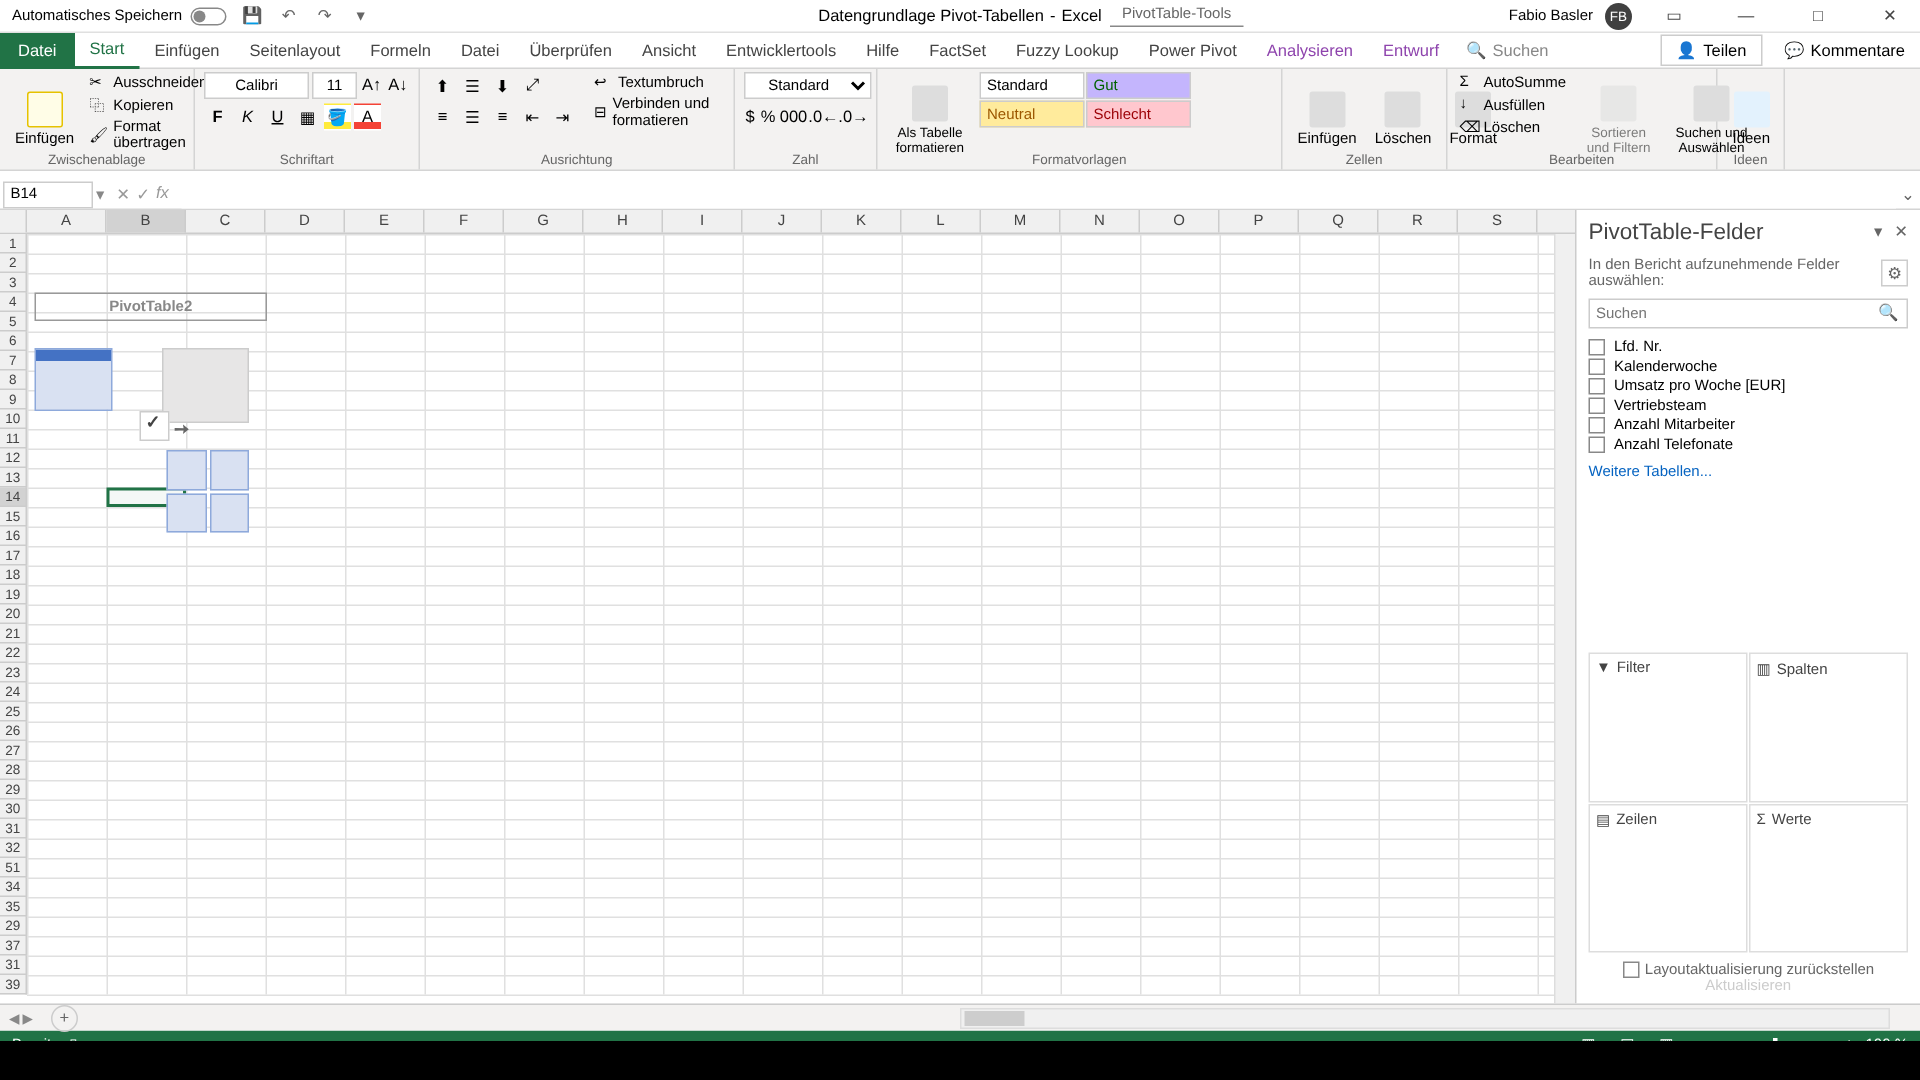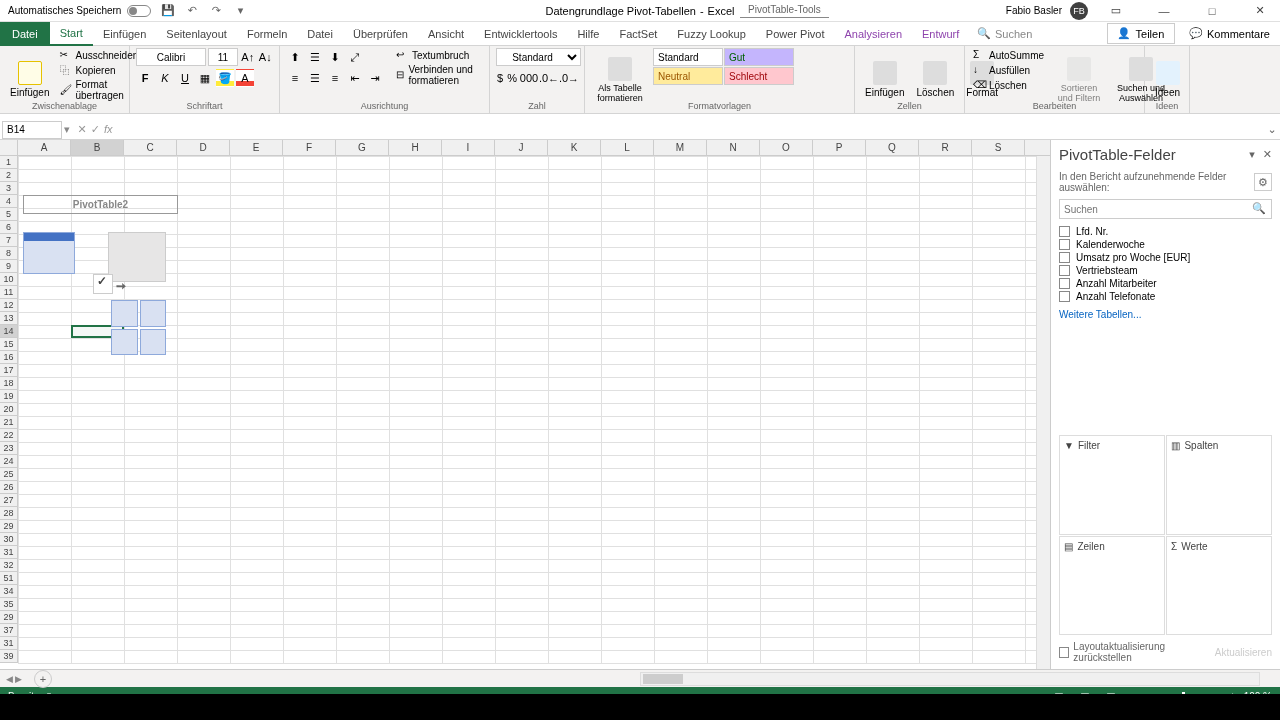--- a/index.html
+++ b/index.html
@@ -101,21 +101,21 @@
 .tp-search { width: 100%; height: 20px; border: 1px solid #ccc; font-size: 10px; padding: 0 4px 0 4px; margin-bottom: 6px; background: white; }
 .field-list { flex: 0 0 auto; }
 .field-item { display: flex; align-items: center; gap: 6px; font-size: 10px; padding: 1px 0; }
 .field-cb { width: 11px; height: 11px; border: 1px solid #888; }
 .more-tables { font-size: 10px; color: #0563c1; margin-top: 6px; cursor: pointer; }
 .tp-spacer { flex: 1; }
 .tp-drag-label { font-size: 10px; color: #444; margin: 8px 0 6px; }
 .drop-zones { display: grid; grid-template: 1fr 1fr / 1fr 1fr; gap: 1px; height: 200px; }
 .drop-zone { border: 1px solid #ddd; padding: 4px; font-size: 10px; color: #444; }
 .dz-header { display: flex; align-items: center; gap: 4px; margin-bottom: 2px; }
-.tp-footer { display: flex; justify-content: space-between; align-items: center; margin-top: 6px; font-size: 10px; }
+.tp-footer { display: flex; justify-content: space-between; align-items: center; margin-top: 6px; font-size: 10px; flex-direction: column; }
 .tp-footer label { display: flex; align-items: center; gap: 4px; color: #666; }
 .tp-update { color: #ccc; }
 
 
 .sheet-tabs { height: 18px; background: #f3f2f1; border-top: 1px solid #ccc; display: flex; align-items: center; position: relative; }
 .nav-arrows { display: flex; gap: 2px; padding: 0 6px; color: #888; font-size: 9px; }
 .sheet-tab { padding: 2px 10px; font-size: 10px; color: #444; border-right: 1px solid #ccc; background: #e7e6e6; }
 .sheet-tab.active { background: #fff; border-bottom: 2px solid #217346; font-weight: bold; }
 .add-sheet { width: 18px; height: 18px; border: 1px solid #ccc; border-radius: 50%; display: flex; align-items: center; justify-content: center; margin-left: 6px; font-size: 11px; color: #666; }
 .hscroll { position: absolute; right: 20px; left: 640px; height: 14px; top: 2px; background: #f0f0f0; border: 1px solid #ddd; }

